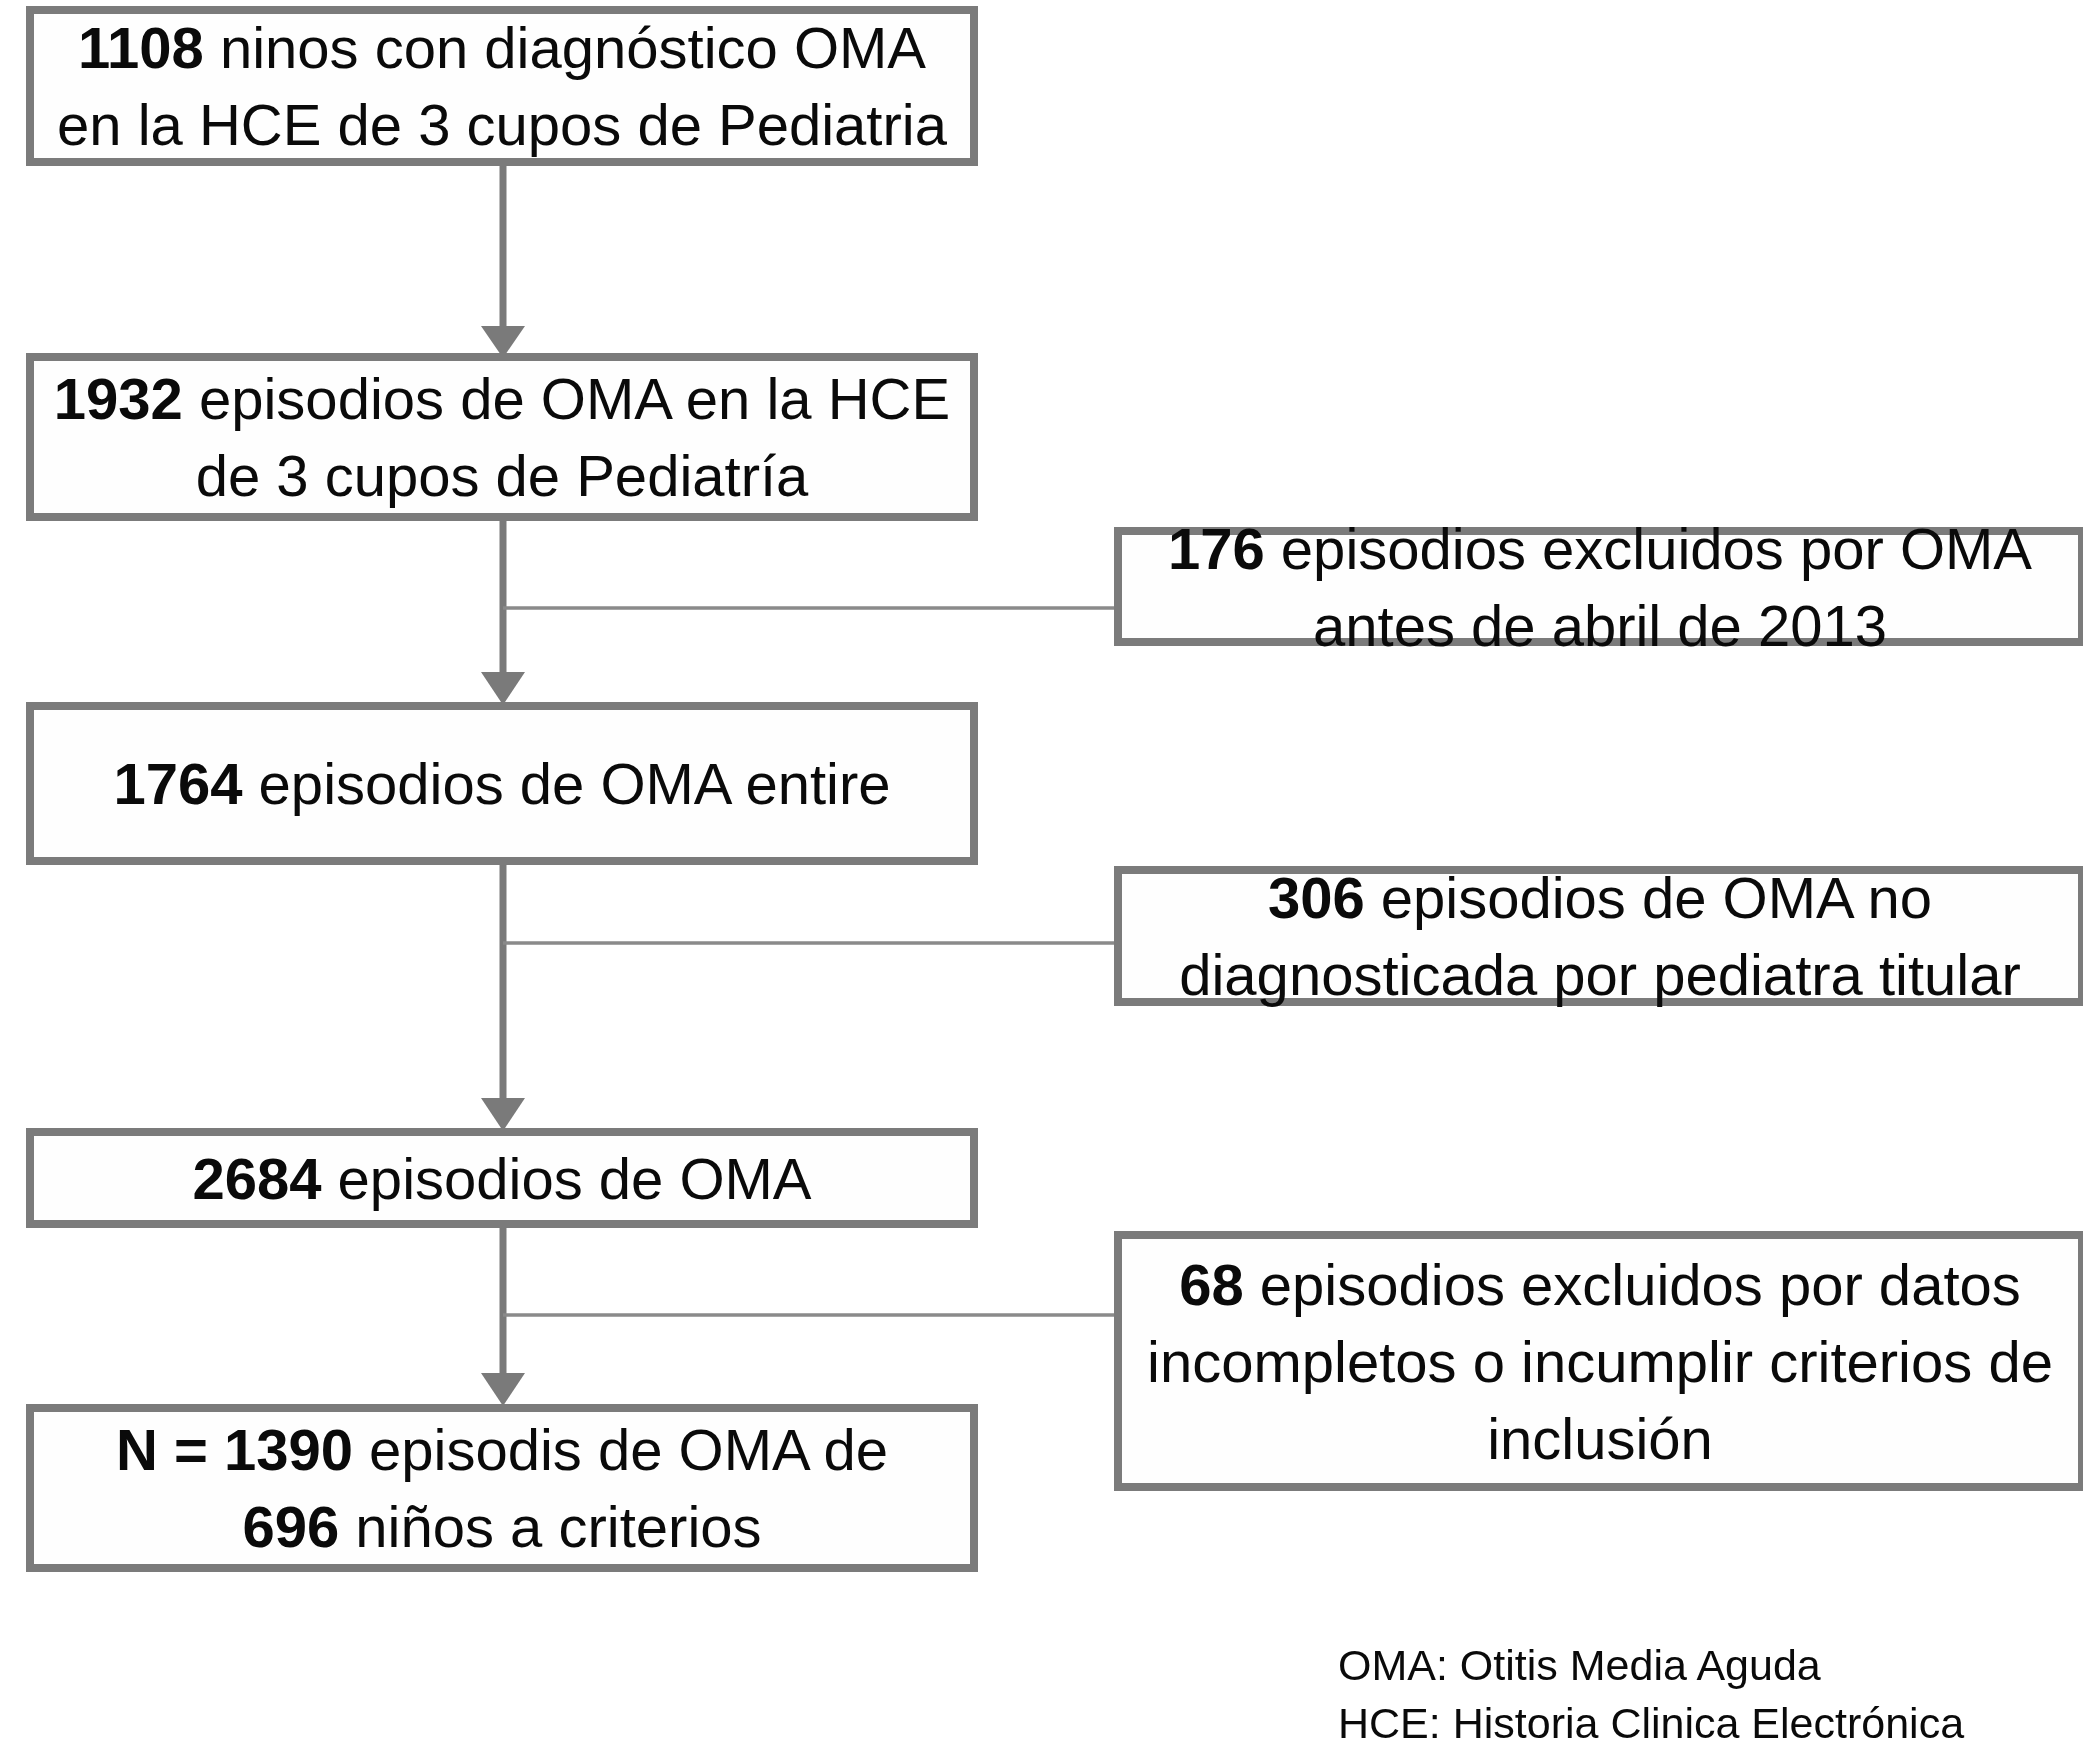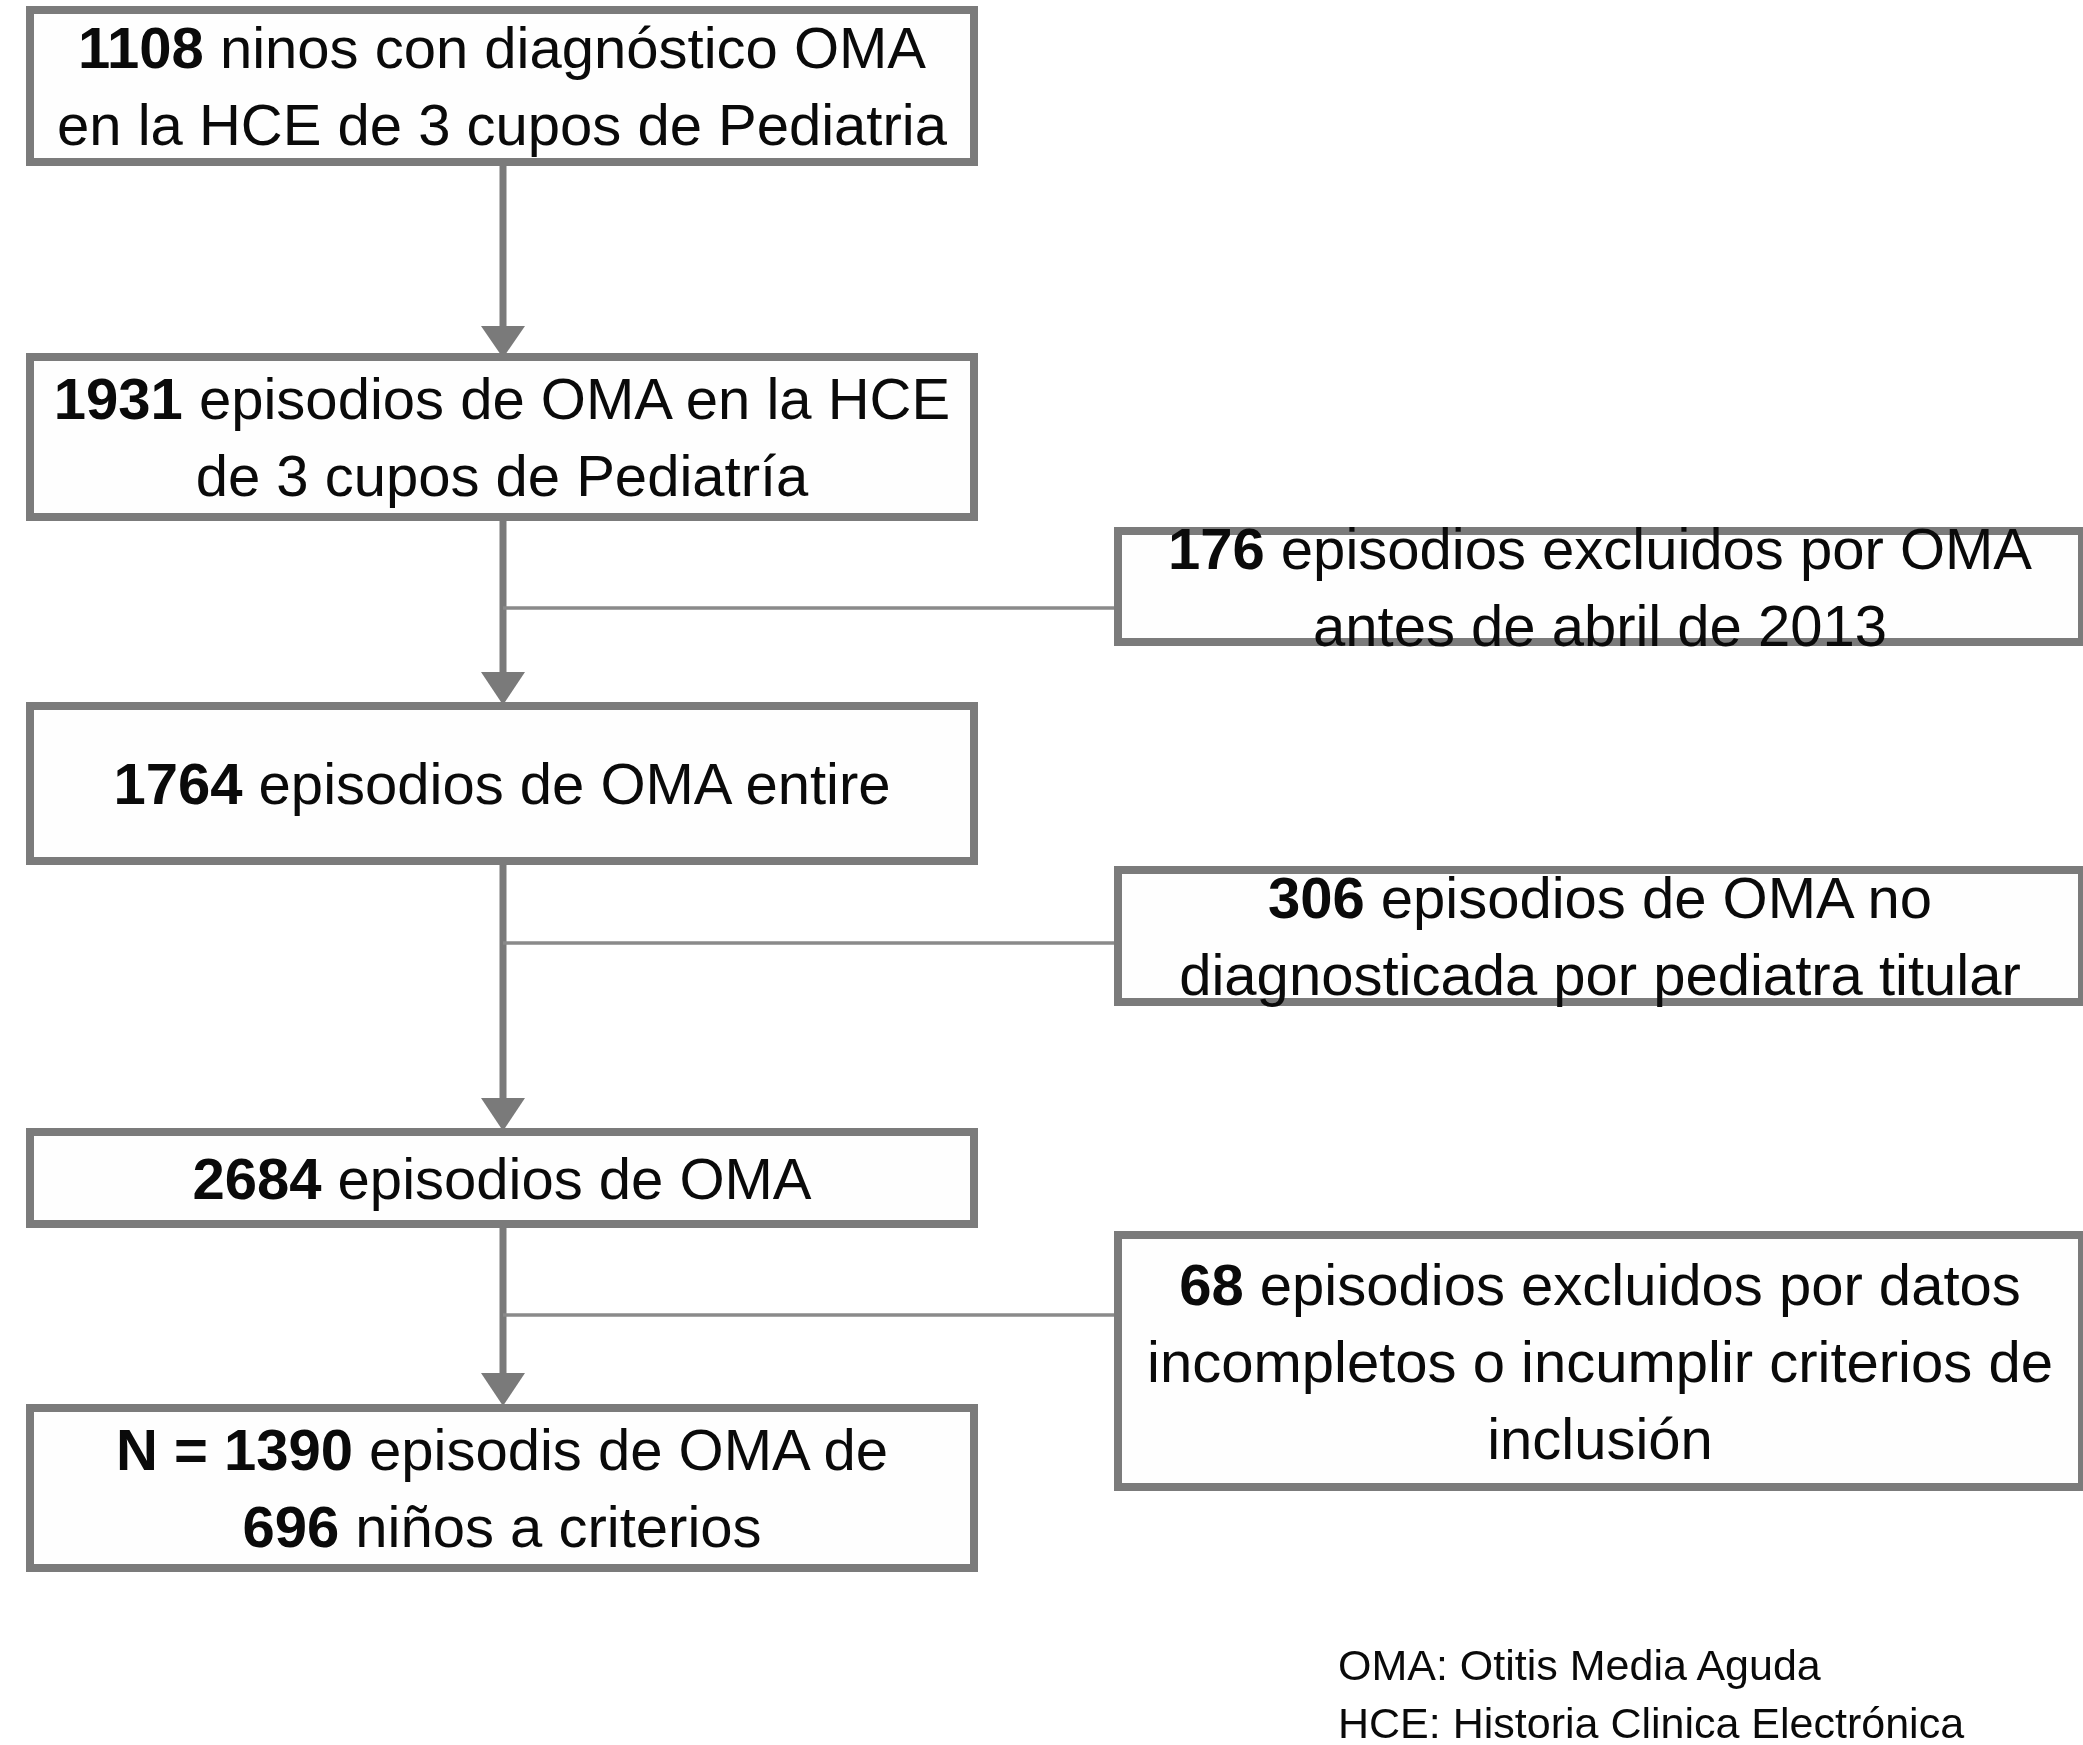--- a/index.html
+++ b/index.html
@@ -52,21 +52,21 @@
     <polygon class="head" points="465,1373 509,1373 487,1406"></polygon>
     <line class="branch" x1="487" y1="1315" x2="1100" y2="1315"></line>
   </svg>
 
   <div class="box main" style="top:6px;height:160px">
     <div class="ln"><b>1108</b><span> ninos con diagnóstico OMA</span></div>
     <div class="ln">en la HCE de 3 cupos de Pediatria</div>
   </div>
 
   <div class="box main" style="top:353px;height:168px">
-    <div class="ln"><b>1931</b><span> episodios de OMA en la HCE</span></div>
+    <div class="ln"><b>1932</b><span> episodios de OMA en la HCE</span></div>
     <div class="ln">de 3 cupos de Pediatría</div>
   </div>
 
   <div class="box main" style="top:702px;height:163px">
     <div class="ln"><b>1764</b><span> episodios de OMA entire</span></div>
   </div>
 
   <div class="box main" style="top:1128px;height:100px">
     <div class="ln"><b>2684</b><span> episodios de OMA</span></div>
   </div>

